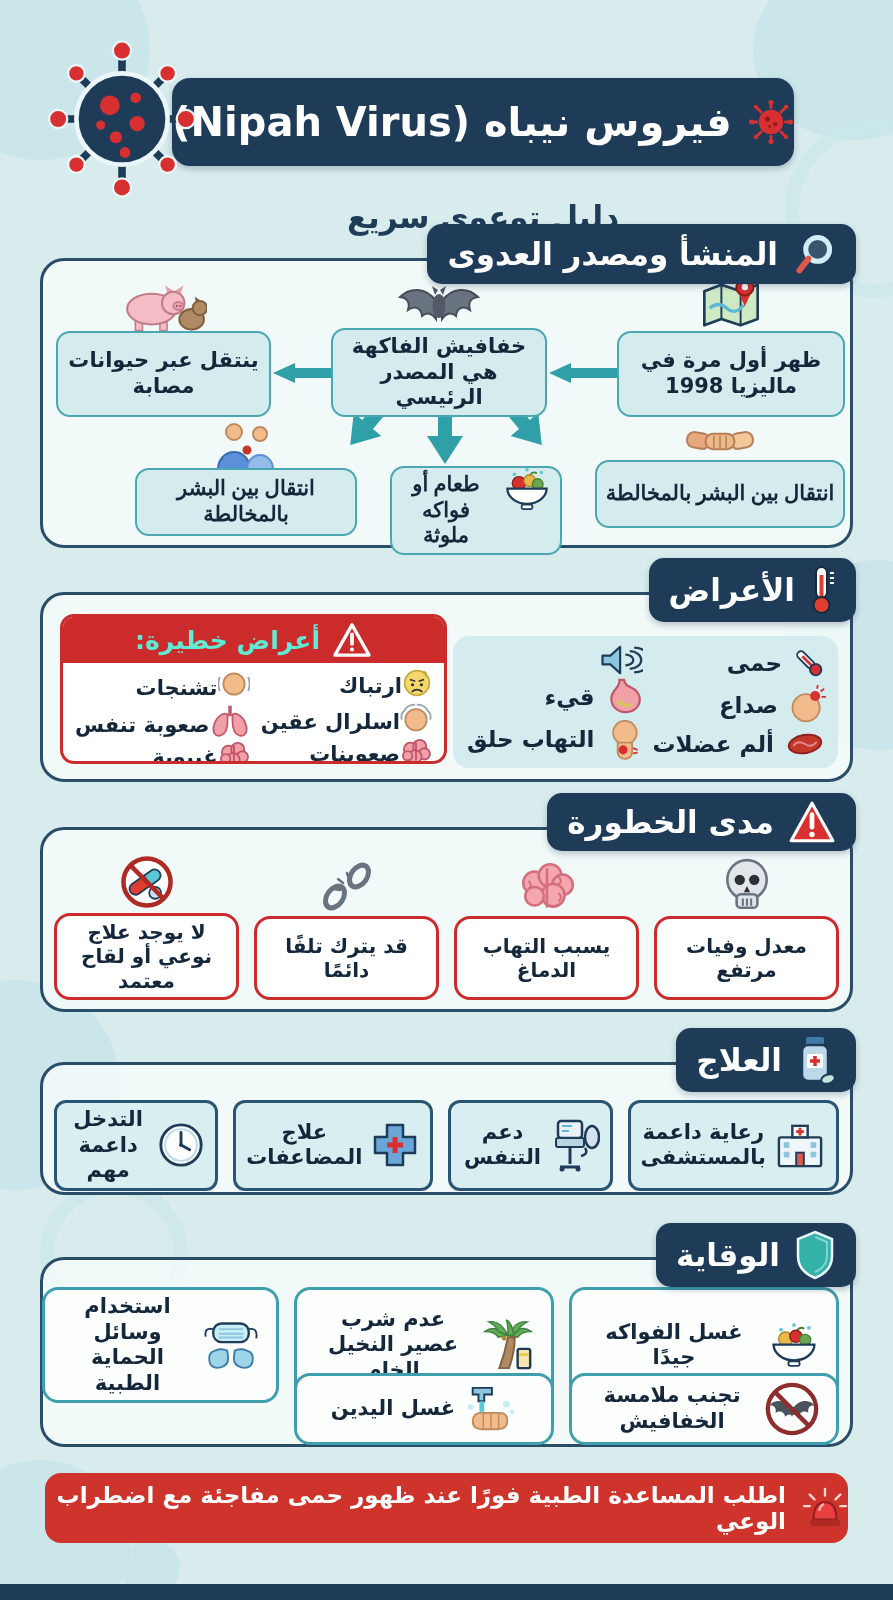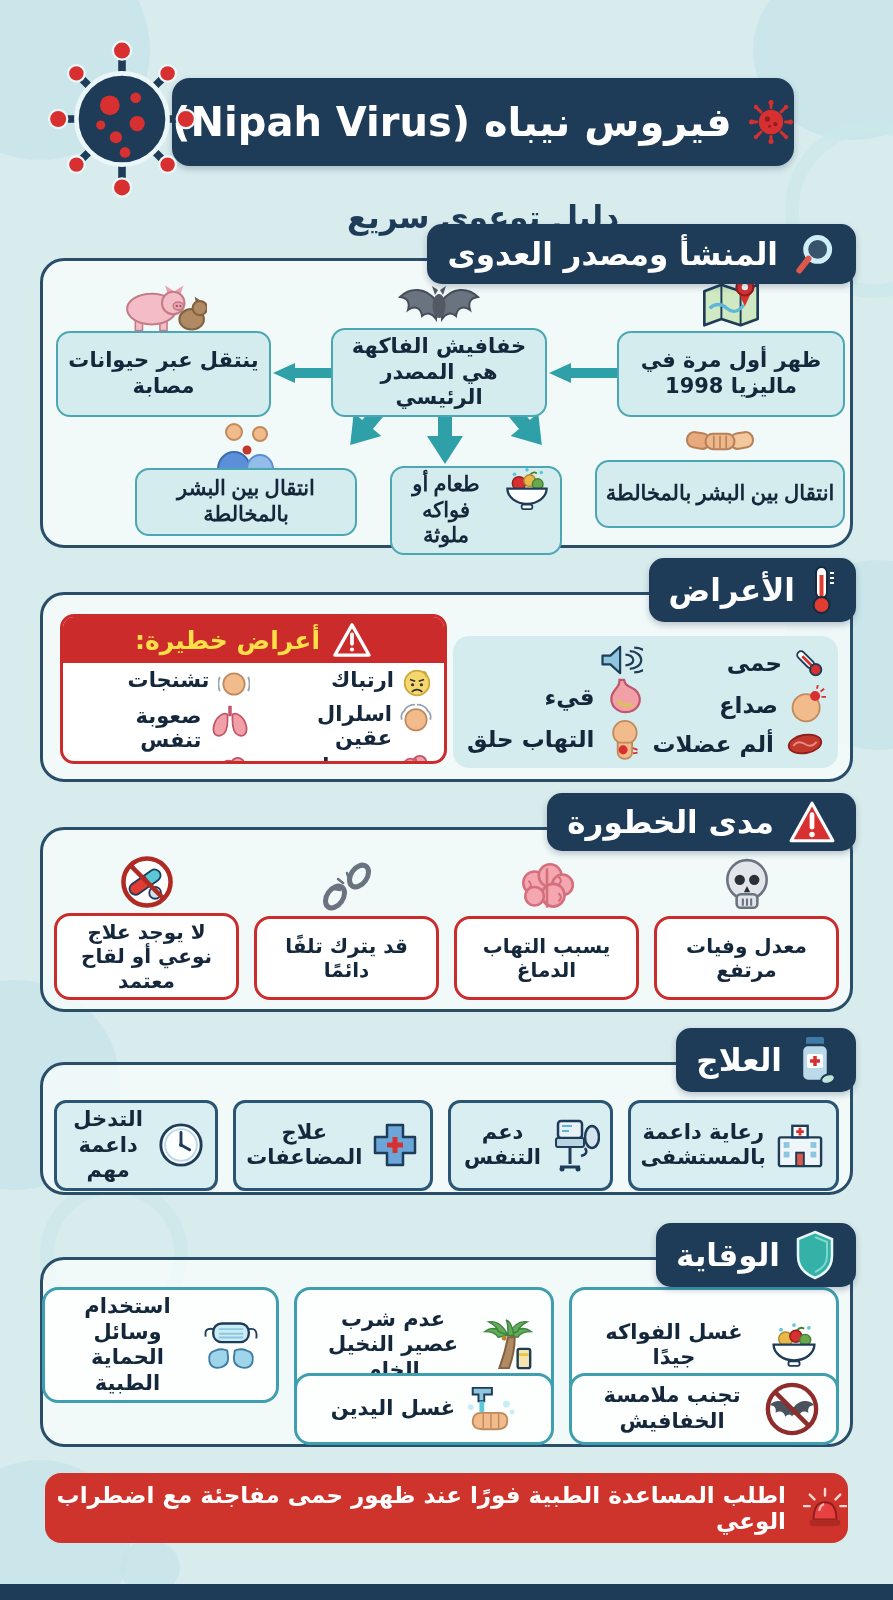--- a/index.html
+++ b/index.html
@@ -54,24 +54,24 @@
   .sym-panel{position:absolute;top:44px;right:15px;width:385px;height:132px;background:#d5ecee;
              border-radius:16px;display:flex;padding:8px 12px;box-sizing:border-box;gap:6px;z-index:2;}
   .sym-col{flex:1;display:flex;flex-direction:column;justify-content:space-around;}
   .sym-item{font-size:23px;font-weight:bold;}
   .sym-item .lbl{white-space:nowrap;}
   .sym-item.sm{font-size:16px;line-height:1.25;}
   .sym-item.sm .lbl{white-space:normal;max-width:118px;display:inline-block;}
   .severe-box{position:absolute;top:22px;left:20px;width:387px;height:150px;background:#fff;
               border:3px solid #cc2b2b;border-radius:14px;box-sizing:border-box;z-index:2;overflow:hidden;}
   .severe-head{background:#cc2b2b;height:46px;display:flex;align-items:center;justify-content:center;
-               gap:12px;color:#fde047;font-weight:bold;font-size:25px;}
+               gap:12px;color:#5eead4;font-weight:bold;font-size:25px;}
   .severe-body{display:flex;padding:5px 12px;gap:8px;}
   .severe-col{flex:1;display:flex;flex-direction:column;gap:4px;}
-  .severe-item{font-size:21px;font-weight:bold;display:flex;align-items:flex-start;gap:8px;}
+  .severe-item{font-size:21px;font-weight:bold;display:flex;align-items:flex-end;gap:0;}
 
   
   .sev-row{position:absolute;top:14px;right:14px;left:14px;bottom:12px;display:flex;gap:15px;}
   .sev-cell{flex:1;display:flex;flex-direction:column;align-items:center;justify-content:flex-end;}
   .sev-cell .icon{margin-bottom:2px;}
   .sev-box{width:100%;min-height:84px;font-size:20px;}
 
   
   .treat-row{position:absolute;top:38px;right:14px;left:14px;display:flex;gap:15px;}
   .treat-box{flex:1;min-height:78px;font-size:21px;justify-content:center;gap:8px;padding:4px 10px;}

